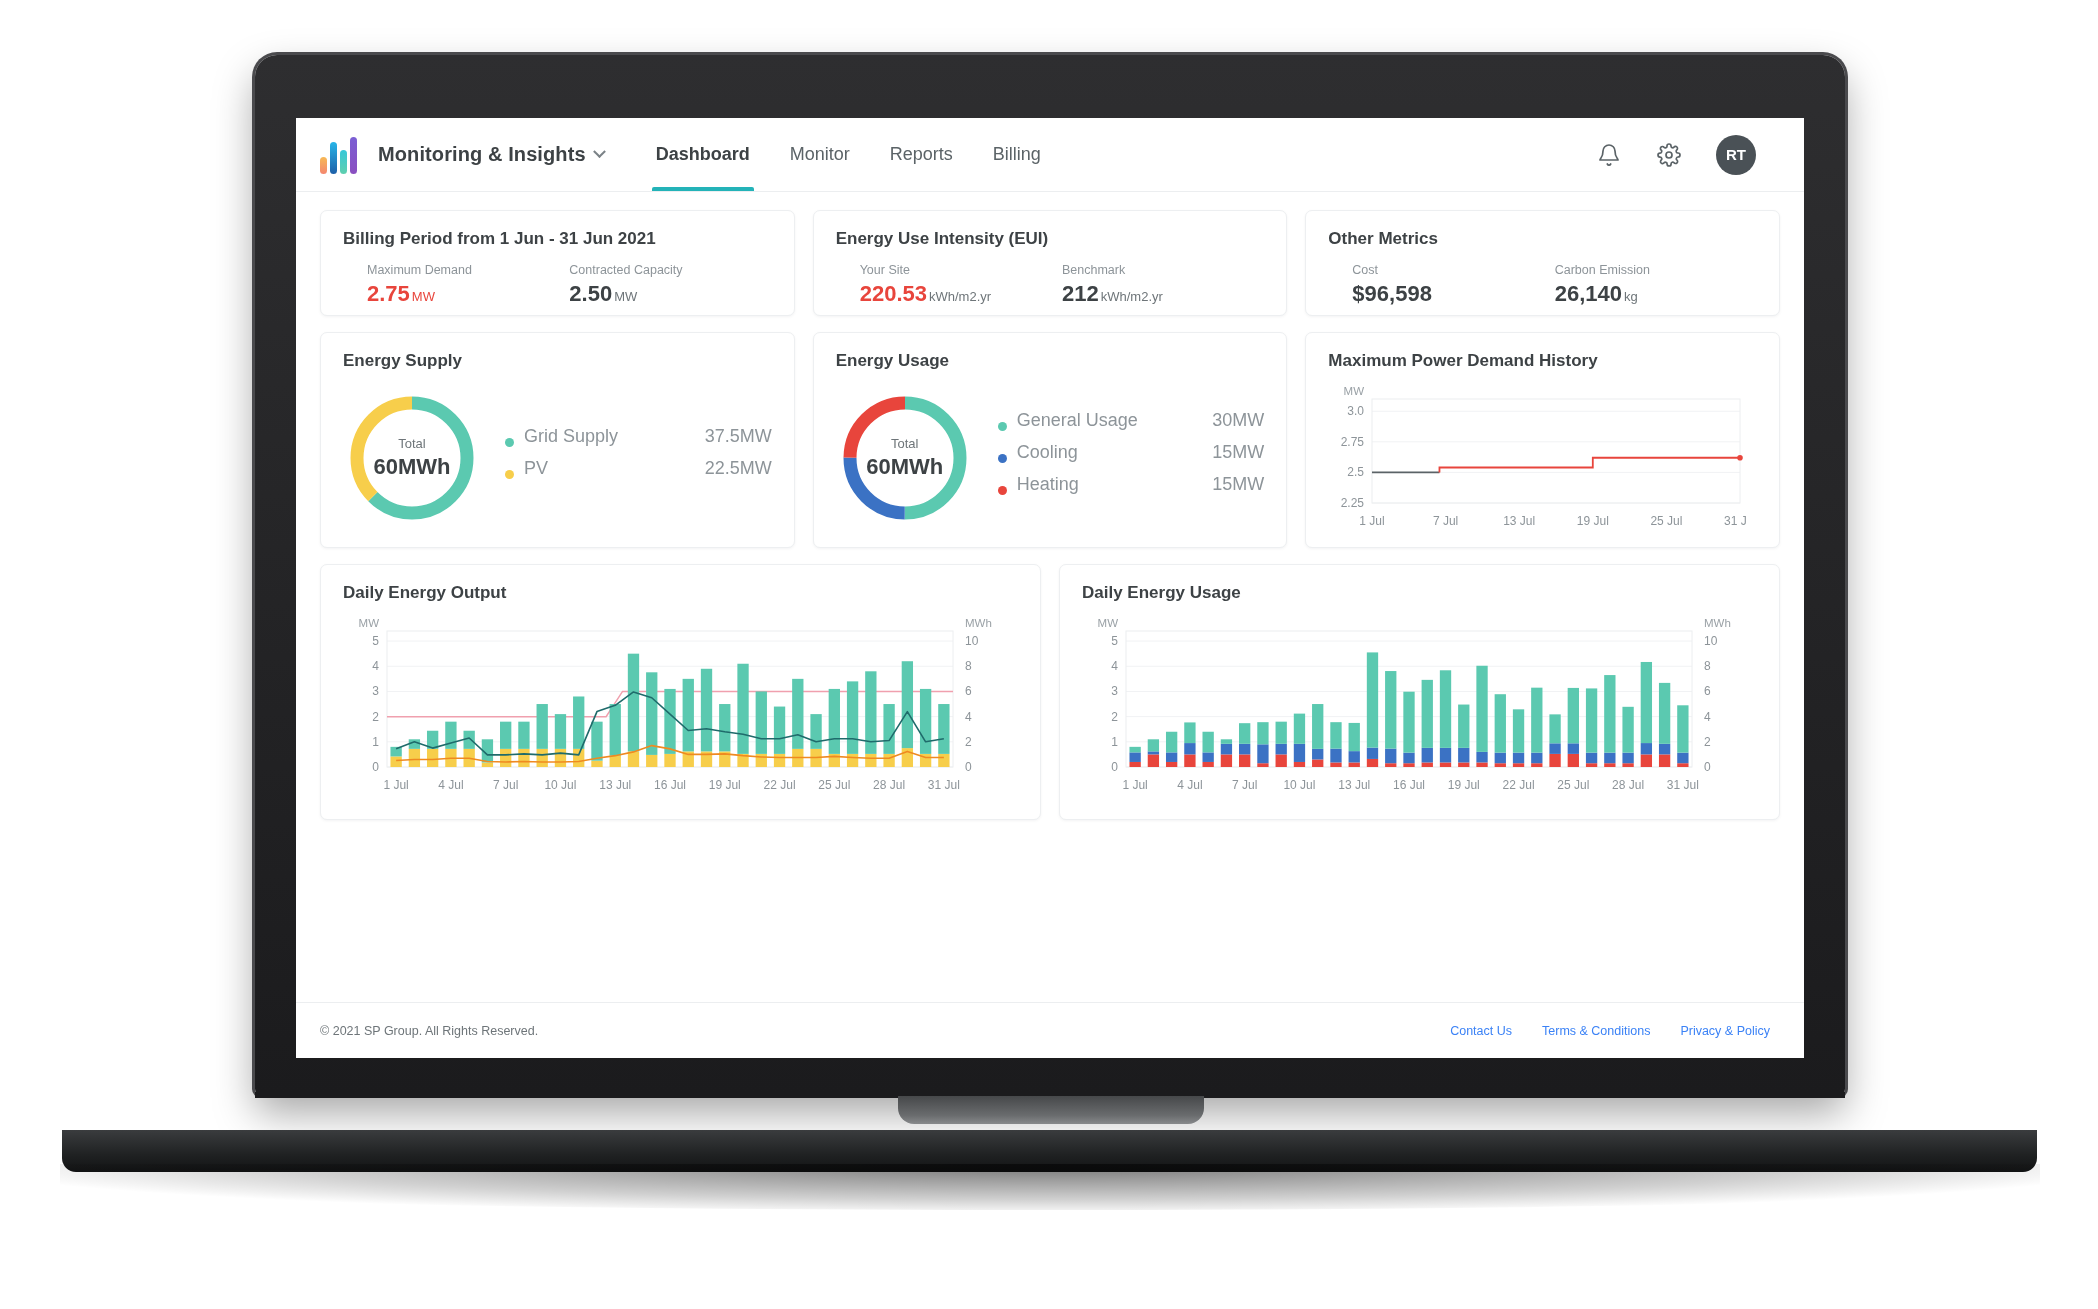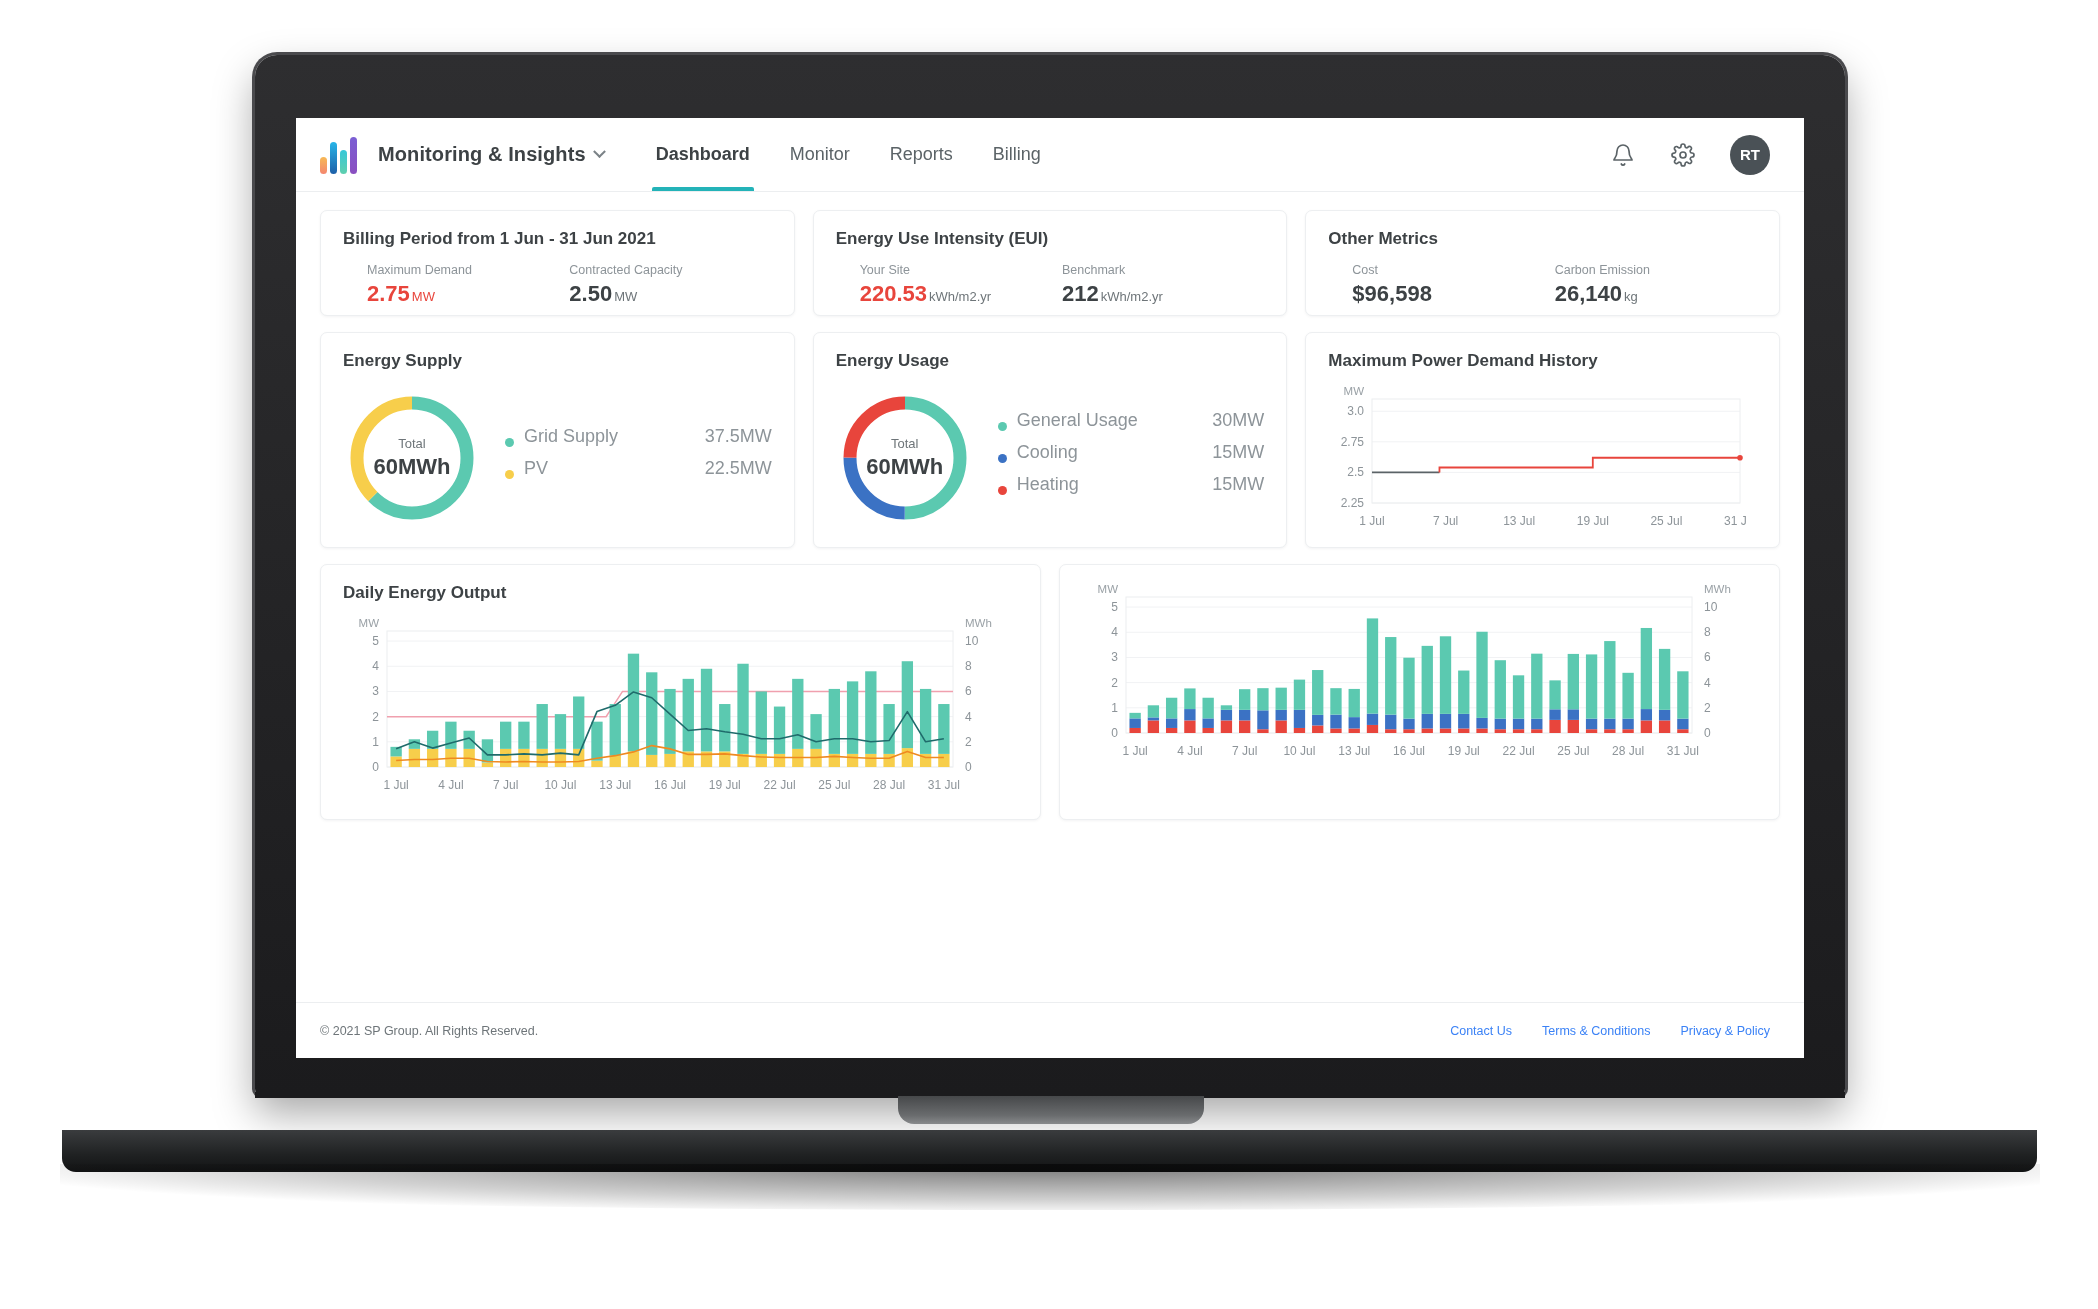--- a/index.html
+++ b/index.html
@@ -54,21 +54,21 @@
     position: absolute; left: 255px; top: 1092px; width: 1590px; height: 6px;
     background: #1b1b1d;
   }
 
   
   .app { width: 1508px; height: 940px; background: #ffffff; display: flex; flex-direction: column; }
 
   
   .topnav {
     height: 74px; border-bottom: 1px solid #eceef0;
-    display: flex; align-items: center; padding: 0 34px 0 24px; flex: none;
+    display: flex; align-items: center; padding: 0 48px 0 24px; flex: none;
     background: #fff;
   }
   .logo { width: 40px; height: 38px; display: flex; align-items: flex-end; gap: 3px; margin-right: 18px; }
   .logo i { display:block; width: 7px; border-radius: 4px; }
   .logo i:nth-child(1){ height:17px; background:linear-gradient(180deg,#f7b955,#f4866f); }
   .logo i:nth-child(2){ height:32px; background:linear-gradient(180deg,#27b5e8,#1d5fa8); }
   .logo i:nth-child(3){ height:24px; background:linear-gradient(180deg,#35c8d8,#5fcfae); }
   .logo i:nth-child(4){ height:37px; background:linear-gradient(180deg,#7b5fd4,#8a4fc0); }
 
   .brand {
@@ -454,20 +454,21 @@
                 <text x="272.2258064516129" y="172" text-anchor="middle" class="tick-text">13 Jul</text>
                 <text x="327" y="172" text-anchor="middle" class="tick-text">16 Jul</text>
                 <text x="381.7741935483871" y="172" text-anchor="middle" class="tick-text">19 Jul</text>
                 <text x="436.5483870967742" y="172" text-anchor="middle" class="tick-text">22 Jul</text>
                 <text x="491.3225806451613" y="172" text-anchor="middle" class="tick-text">25 Jul</text>
                 <text x="546.0967741935484" y="172" text-anchor="middle" class="tick-text">28 Jul</text>
                 <text x="600.8709677419355" y="172" text-anchor="middle" class="tick-text">31 Jul</text>
               </svg>
           </div>
           <div class="card big-card">
+            <div class="card-title">Daily Energy Usage</div>
             <svg id="chart-usage" width="672" height="196" viewBox="0 0 672 196">
                 <text x="36" y="10" text-anchor="end" class="axis-label">MW</text>
                 <text x="622" y="10" text-anchor="start" class="axis-label">MWh</text>
                 <line x1="44" x2="610" y1="150" y2="150" class="grid-line"></line>
                 <text x="36" y="154" text-anchor="end" class="tick-text">0</text>
                 <line x1="44" x2="610" y1="124.81481481481481" y2="124.81481481481481" class="grid-line"></line>
                 <text x="36" y="128.8148148148148" text-anchor="end" class="tick-text">1</text>
                 <line x1="44" x2="610" y1="99.62962962962963" y2="99.62962962962963" class="grid-line"></line>
                 <text x="36" y="103.62962962962963" text-anchor="end" class="tick-text">2</text>
                 <line x1="44" x2="610" y1="74.44444444444446" y2="74.44444444444446" class="grid-line"></line>

